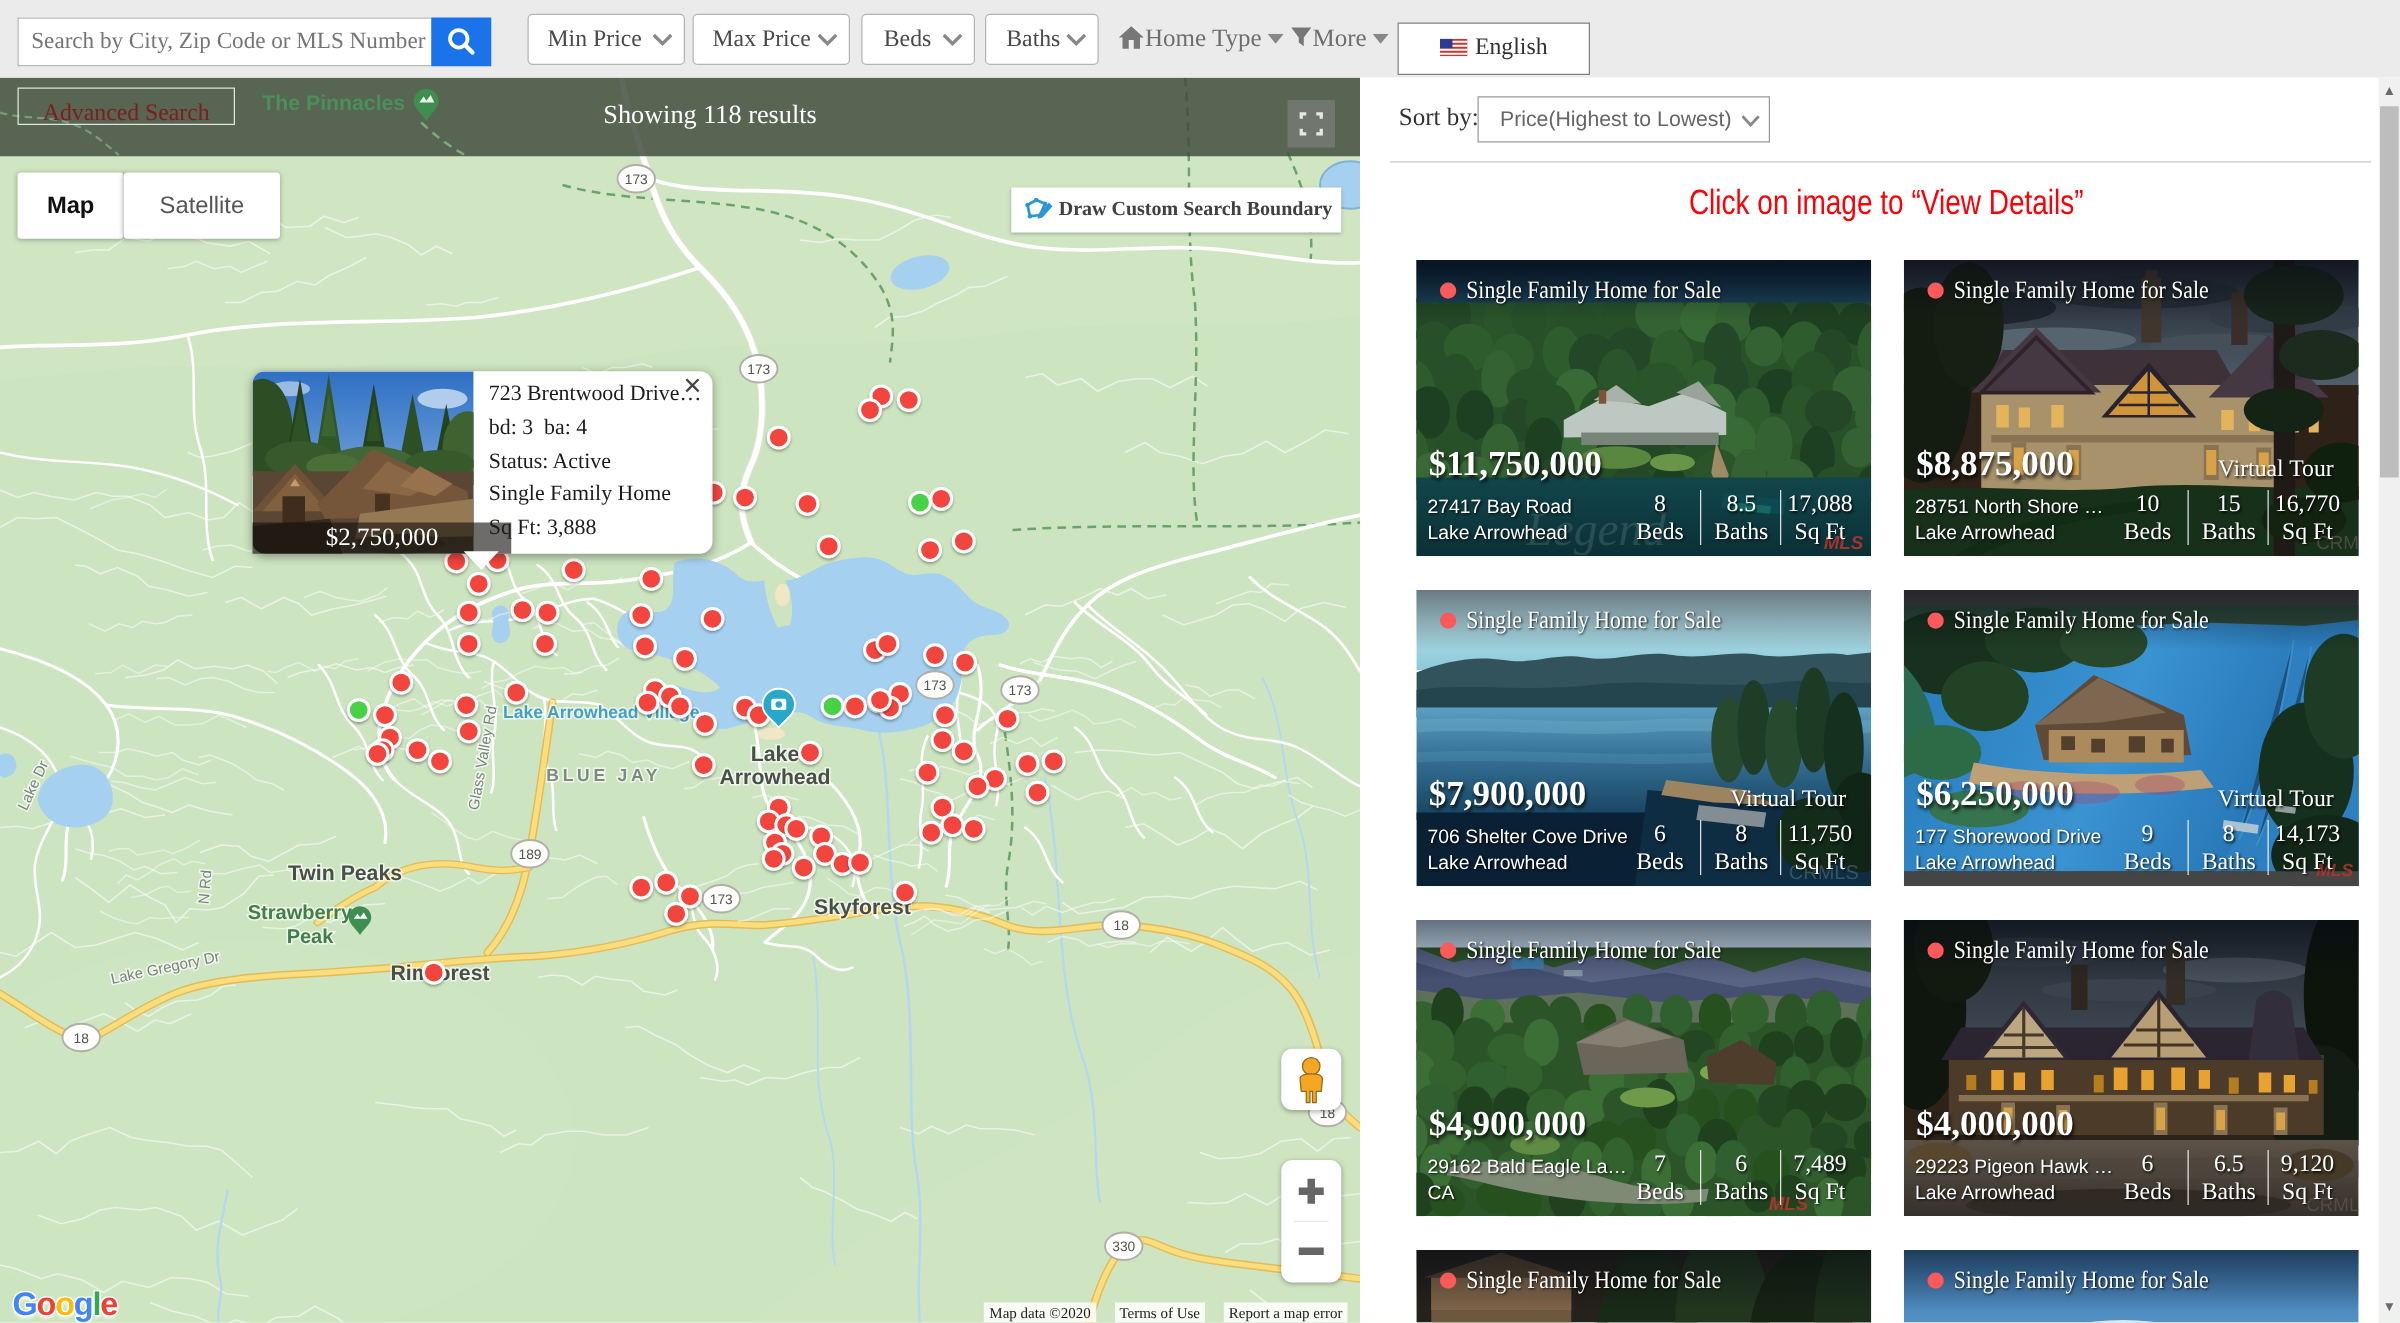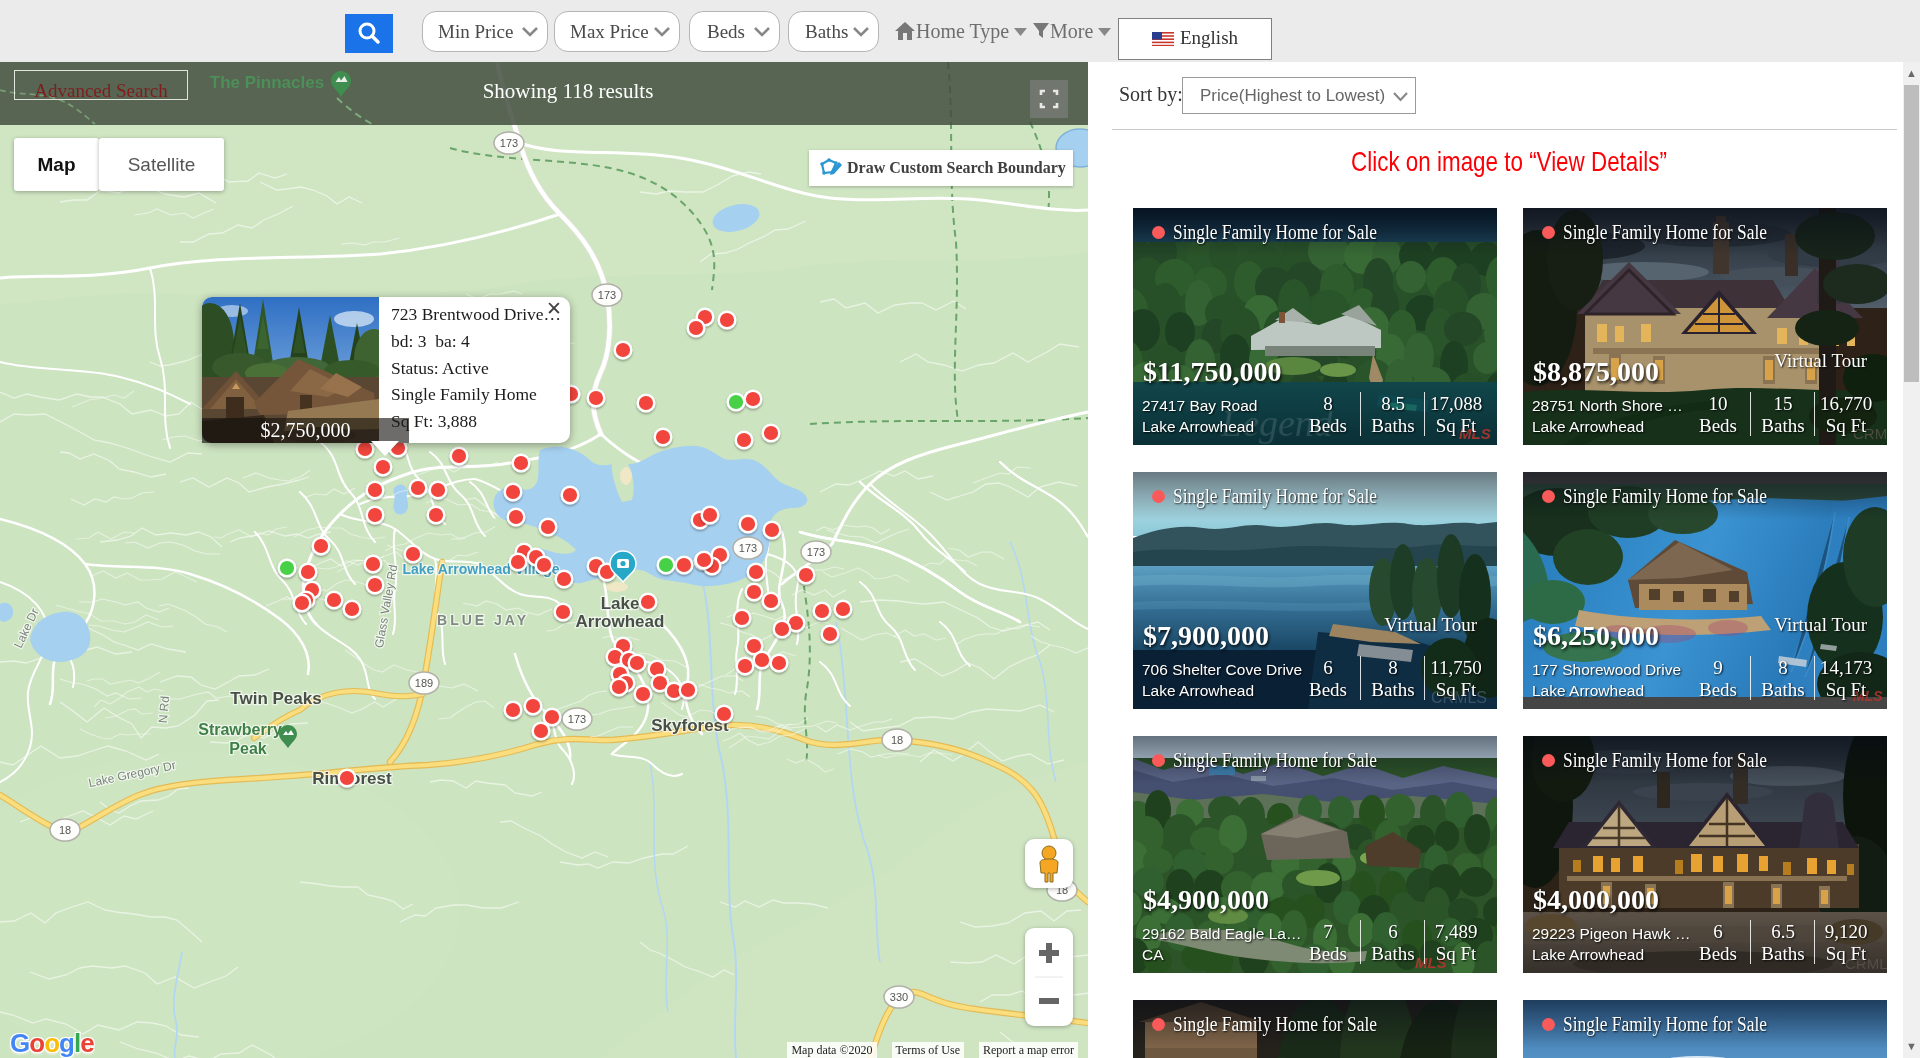--- a/index.html
+++ b/index.html
@@ -1,20 +1,20 @@
 <!DOCTYPE html>
 <html><head>
 <meta charset="utf-8">
 <style>
 html,body{margin:0;padding:0;width:1920px;height:1058px;overflow:hidden;background:#fff;font-family:"Liberation Serif",serif;}
 *{box-sizing:border-box;}
 #header{position:absolute;left:0;top:0;width:1920px;height:62px;background:#ebebeb;z-index:30;}
 #srch{position:absolute;left:14px;top:14px;width:331px;height:39px;background:#fff;border:1px solid #b9b9b9;border-right:none;font:18.5px "Liberation Serif",serif;color:#757575;line-height:37px;padding-left:10px;white-space:nowrap;overflow:hidden;}
 #sbtn{position:absolute;left:345px;top:14px;width:48px;height:39px;background:#1a73e8;}
-.ddl{position:absolute;top:11px;height:41px;background:#fff;border:1px solid #b5b5b5;border-radius:14px;font:19px "Liberation Serif",serif;color:#4a4a4a;line-height:39px;padding-left:15px;}
+.ddl{position:absolute;top:11px;height:41px;background:#fff;border:1px solid #b5b5b5;border-radius:4px;font:19px "Liberation Serif",serif;color:#4a4a4a;line-height:39px;padding-left:15px;}
 .ddl svg{position:absolute;right:9px;top:15px;}
 #dd1{left:422px;width:126px;}
 #dd2{left:554px;width:126px;}
 #dd3{left:689px;width:91px;padding-left:17px;}
 #dd4{left:788px;width:91px;padding-left:16px;}
 .hmore{position:absolute;top:0;height:62px;font:20px "Liberation Serif",serif;color:#6e6e6e;line-height:62px;text-align:right;}
 #eng{position:absolute;left:1118px;top:18px;width:154px;height:42px;border:1px solid #808080;background:#fff;font:19px "Liberation Serif",serif;color:#333;text-align:center;line-height:38px;}
 #map{position:absolute;left:0;top:62px;width:1088px;height:996px;background:#cbe2bc;overflow:hidden;}
 #band{position:absolute;left:0;top:0;width:1088px;height:63px;background:rgba(66,77,62,.85);}
 #advs{position:absolute;left:14px;top:8px;width:174px;height:30px;border:1px solid #dfe5dc;color:#7f1d1d;font:19px "Liberation Serif",serif;text-align:center;line-height:40px;}
@@ -38,33 +38,34 @@
 #sortlbl{position:absolute;left:31px;top:21px;font:20px "Liberation Serif",serif;color:#333;}
 #sortsel{position:absolute;left:94px;top:15px;width:234px;height:37px;border:1px solid #9a9a9a;background:#fff;font-family:"Liberation Sans",sans-serif;font-size:17px;color:#666;line-height:35px;padding-left:17px;}
 #pdiv{position:absolute;left:24px;top:67px;width:785px;height:1px;background:#c9c9c9;}
 #clicktxt{position:absolute;left:16px;top:84px;width:810px;text-align:center;font-family:"Liberation Sans",sans-serif;font-size:28px;color:#fb0007;transform:scaleX(.8);}
 .card{position:absolute;width:364px;height:237px;overflow:hidden;}
 .card svg.ph{position:absolute;left:0;top:0;}
 .lab{position:absolute;left:0;top:0;width:100%;height:48px;background:linear-gradient(180deg,rgba(5,10,20,.5),rgba(5,10,20,0));}
 .dot{position:absolute;left:19px;top:18px;width:13px;height:13px;border-radius:50%;background:#fb5a5a;}
 .labt{position:absolute;left:40px;top:13px;font:20px "Liberation Serif",serif;color:#fff;text-shadow:1px 1px 2px rgba(0,0,0,.9);transform:scaleX(.87);transform-origin:0 0;white-space:nowrap;}
 .price{position:absolute;left:10px;top:148px;font:bold 28px "Liberation Serif",serif;color:#fff;text-shadow:1px 2px 3px rgba(0,0,0,.85);}
-.vt{position:absolute;right:20px;top:142px;font:19px "Liberation Serif",serif;color:#fff;text-shadow:1px 1px 2px rgba(0,0,0,.9);padding-left:36px;}
+.vt{position:absolute;right:20px;top:157px;font:19px "Liberation Serif",serif;color:#fff;text-shadow:1px 1px 2px rgba(0,0,0,.9);padding-left:36px;}
 .addr{position:absolute;left:9px;top:187px;font-family:"Liberation Sans",sans-serif;font-size:15.5px;line-height:21px;color:#fff;text-shadow:1px 1px 2px rgba(0,0,0,.9);}
 .stats{position:absolute;left:0;top:0;width:100%;height:100%;color:#fff;text-shadow:1px 1px 2px rgba(0,0,0,.9);}
 .sn{position:absolute;width:70px;text-align:center;top:185px;font:19px "Liberation Serif",serif;}
 .sl{position:absolute;width:70px;text-align:center;top:207px;font:19px "Liberation Serif",serif;}
 .sep{position:absolute;top:184px;width:1px;height:44px;background:rgba(255,255,255,.85);}
 #sbar{position:absolute;left:1903px;top:62px;width:17px;height:996px;background:#f0f0f0;z-index:40;}
 #sthumb{position:absolute;left:1px;top:23px;width:15px;height:297px;background:#bdbdbd;}
 .sarr{position:absolute;left:0;width:17px;height:17px;color:#6a6a6a;font-size:11px;text-align:center;line-height:17px;font-family:"Liberation Sans",sans-serif;}
 </style>
 </head>
 <body>
 <div id="header">
+  <div id="srch">Search by City, Zip Code or MLS Number</div>
   <div id="sbtn"><svg width="48" height="39" viewBox="0 0 48 39">
         <circle cx="22" cy="17" r="7" fill="none" stroke="#fff" stroke-width="3"></circle>
         <line x1="27" y1="22" x2="33" y2="28" stroke="#fff" stroke-width="3.5" stroke-linecap="round"></line>
       </svg></div>
   <div class="ddl" id="dd1">Min Price<svg width="16" height="10" viewBox="0 0 16 10">
         <path d="M1,1 L8,8 L15,1" fill="none" stroke="#888" stroke-width="2.6"></path>
       </svg></div>
   <div class="ddl" id="dd2">Max Price<svg width="16" height="10" viewBox="0 0 16 10">
         <path d="M1,1 L8,8 L15,1" fill="none" stroke="#888" stroke-width="2.6"></path>
       </svg></div>

